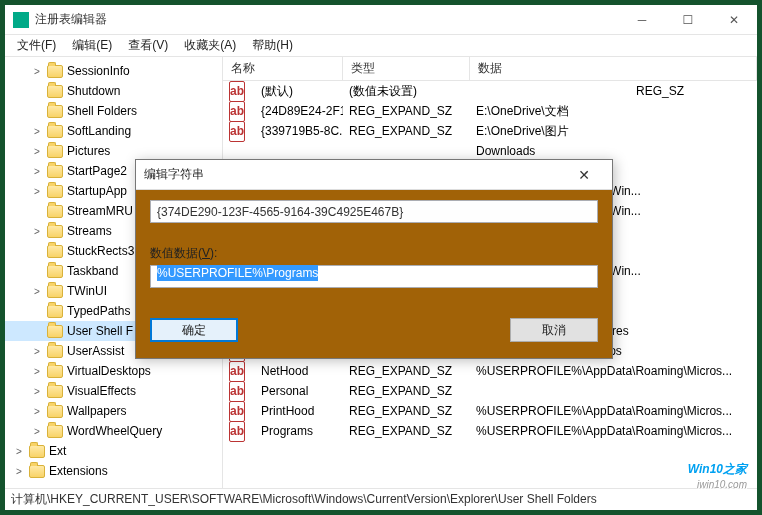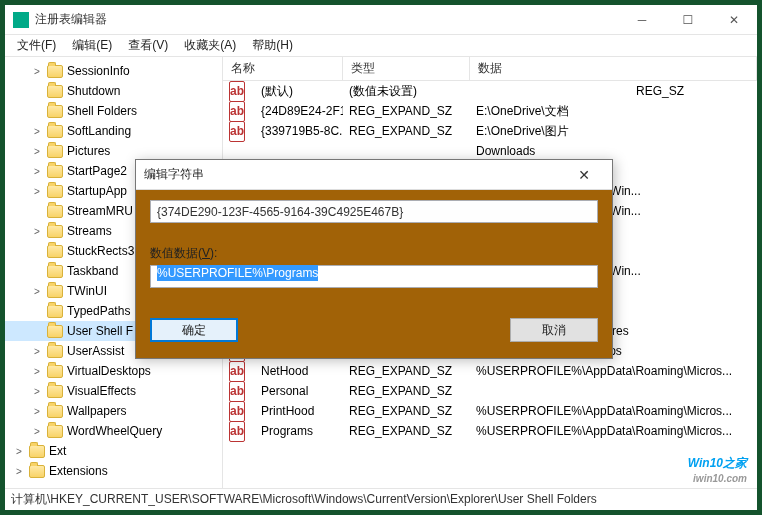--- a/index.html
+++ b/index.html
@@ -44,22 +44,22 @@
 .dlg-body{padding:10px 14px 8px}
 .dlg-body label{display:block;color:#222;margin-bottom:3px}
 .dlg-body .hk{text-decoration:underline}
 .dlg-input{width:100%;height:23px;border:1px solid #abadb3;background:#fff;padding:0 6px;font-size:12px;margin-bottom:22px}
 .dlg-input.ro{background:#fefefe;color:#333}
 .dlg-input.sel{background:#fff}
 .dlg-input.sel .seltext{background:#3399ff;color:#fff;padding:1px 0}
 .dlg-buttons{display:flex;justify-content:space-between;gap:3px;padding:0 14px 12px}
 .dlg-btn{width:88px;height:24px;border:1px solid #adadad;background:#e1e1e1;display:flex;align-items:center;justify-content:center;color:#222}
 .dlg-btn.primary{border:2px solid #0078d7;background:#e5f1fb}
-.watermark{position:absolute;right:10px;bottom:26px;font-size:22px;font-style:italic;font-weight:bold;color:#00a1f1;text-shadow:1px 1px 0 #fff}
-.watermark small{display:block;font-size:10px;color:#999;font-weight:bold;text-align:right}
+.watermark{position:absolute;right:10px;bottom:20px;font-size:22px;font-style:italic;font-weight:bold;color:#00a1f1;text-shadow:1px 1px 0 #fff}
+.watermark small{display:block;font-size:10px;color:#999;font-weight:normal;text-align:right}
 </style>
 </head>
 <body>
 <div class="window">
   <div class="titlebar">
     <span class="app-icon"></span>
     <span class="title">注册表编辑器</span>
     <div class="win-controls">
       <div>─</div>
       <div>☐</div>

